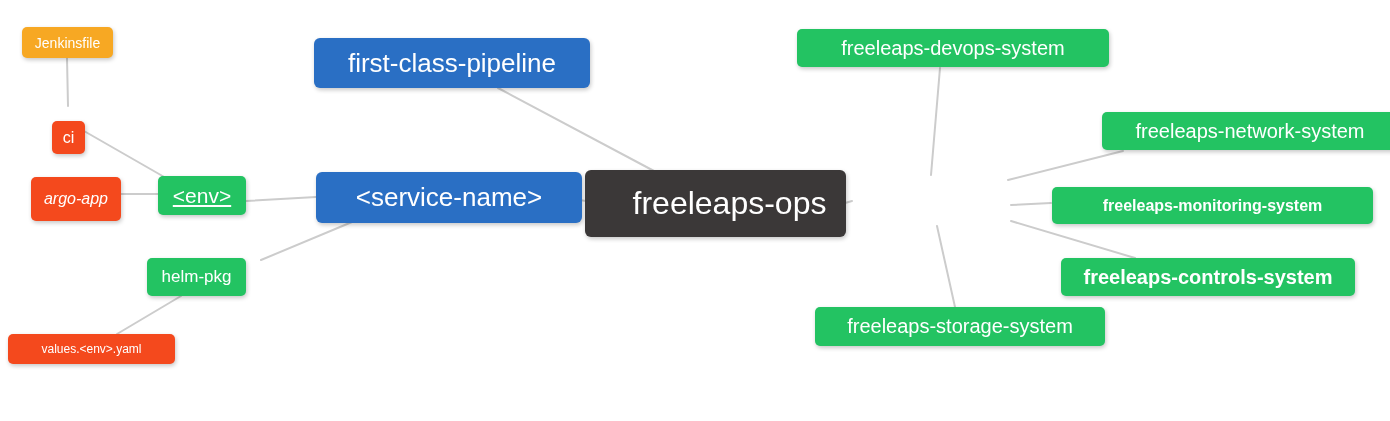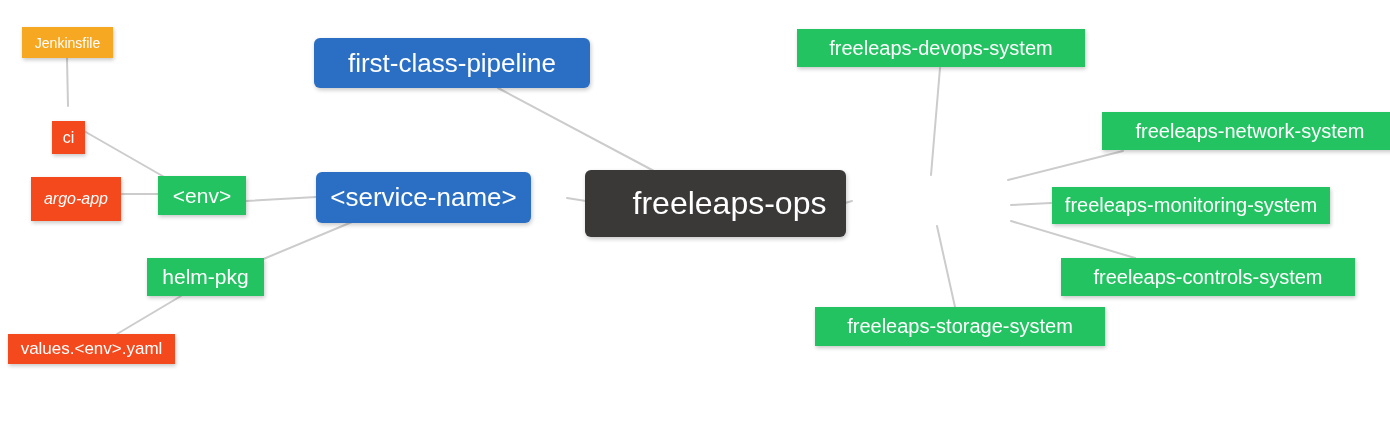--- a/index.html
+++ b/index.html
@@ -23,21 +23,21 @@
     stroke-linecap: round;
   }
   .node {
     position: absolute;
     z-index: 2;
     display: flex;
     align-items: center;
     justify-content: center;
     white-space: nowrap;
     color: #ffffff;
-    border-radius: 0;
+    border-radius: 5px;
     box-shadow: 1px 2px 4px rgba(0,0,0,0.22);
     cursor: default;
     box-sizing: border-box;
   }
   .blue   { background: #2a6fc4; text-align: right; }
   .green  { background: #23c362; }
   .orange { background: #f7a823; }
   .red    { background: #f4491d; }
   .dark   { background: #3b3838; }
 </style>
@@ -62,36 +62,36 @@
     <line x1="1011" y1="221" x2="1135" y2="258"></line>
     <line x1="937" y1="226" x2="955" y2="307"></line>
   </svg>
 
   <div class="node orange" style="left:22px;  top:27px;  width:91px;  height:31px; font-size:14px;">Jenkinsfile</div>
 
   <div class="node red" style="left:52px;  top:105px; width:33px;  height:33px; font-size:16px;margin-top:16px;">ci</div>
 
   <div class="node red" style="left:31px;  top:177px; width:90px;  height:44px; font-size:16px;font-style:italic;">argo-app</div>
 
-  <div class="node green" style="left:158px; top:176px; width:88px;  height:39px; font-size:21px;">&lt;env&gt;</div>
+  <div class="node green" style="left:158px; top:176px; width:88px;  height:39px; font-size:21px;text-decoration:underline;">&lt;env&gt;</div>
 
-  <div class="node green" style="left:147px; top:258px; width:117px; height:38px; font-size:21px;">helm-pkg</div>
+  <div class="node green" style="left:147px; top:258px; width:99px; height:38px; font-size:17px;">helm-pkg</div>
 
-  <div class="node red" style="left:8px;   top:334px; width:167px; height:30px; font-size:17px;">values.&lt;env&gt;.yaml</div>
+  <div class="node red" style="left:8px;   top:334px; width:167px; height:30px; font-size:12px;">values.&lt;env&gt;.yaml</div>
 
   <div class="node blue" style="left:314px; top:38px;  width:276px; height:50px; font-size:26px; border-radius:6px;">first-class-pipeline</div>
 
-  <div class="node blue" style="left:316px; top:172px; width:215px; height:51px; font-size:26px; border-radius:6px;">&lt;service-name&gt;</div>
+  <div class="node blue" style="left:316px; top:172px; width:266px; height:51px; font-size:26px; border-radius:6px;">&lt;service-name&gt;</div>
 
   <div class="node dark" style="left:585px; top:170px; width:261px; height:67px; font-size:32px; border-radius:6px;padding-left:28px;">freeleaps-ops</div>
 
 
-  <div class="node green" style="left:797px;  top:29px;  width:288px; height:38px; font-size:20px;">freeleaps-devops-system</div>
+  <div class="node green" style="left:797px;  top:29px;  width:312px; height:38px; font-size:20px;">freeleaps-devops-system</div>
 
   <div class="node green" style="left:1054px; top:112px; width:296px; height:38px; font-size:20px;margin-left:48px;">freeleaps-network-system</div>
 
-  <div class="node green" style="left:1052px; top:187px; width:278px; height:37px; font-size:20px;">freeleaps-monitoring-system</div>
+  <div class="node green" style="left:1052px; top:187px; width:321px; height:37px; font-size:16px;font-weight:bold;">freeleaps-monitoring-system</div>
 
-  <div class="node green" style="left:1061px; top:258px; width:294px; height:38px; font-size:20px;">freeleaps-controls-system</div>
+  <div class="node green" style="left:1061px; top:258px; width:294px; height:38px; font-size:20px;font-weight:bold;">freeleaps-controls-system</div>
 
   <div class="node green" style="left:815px;  top:307px; width:290px; height:39px; font-size:20px;">freeleaps-storage-system</div>
 
 </div>
 
 </body></html>

